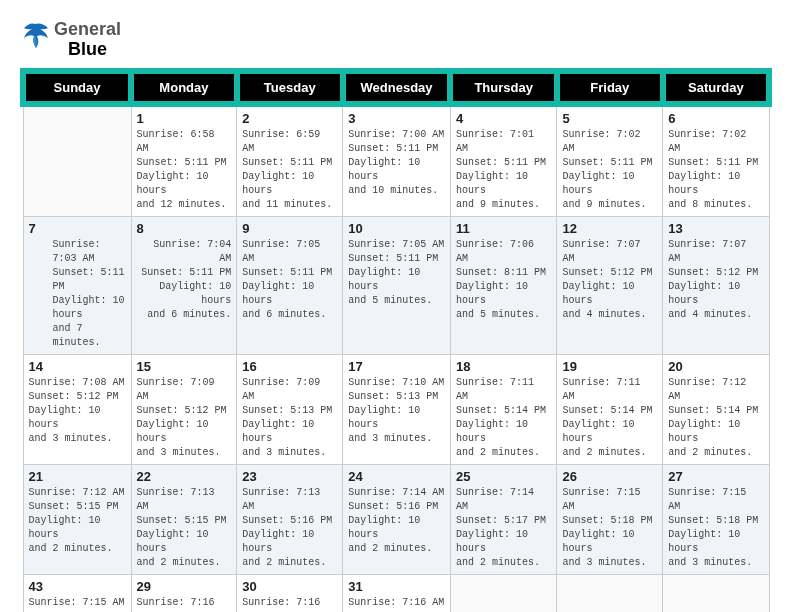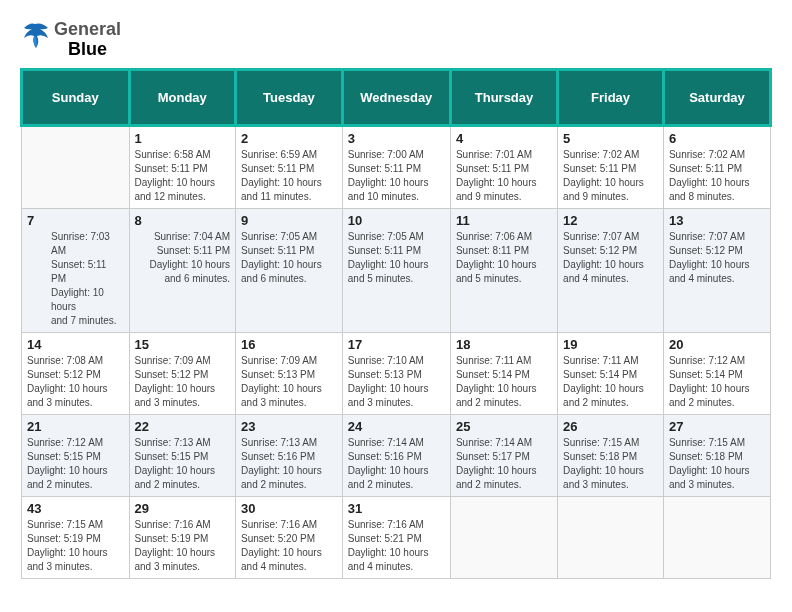--- a/index.html
+++ b/index.html
@@ -46,26 +46,26 @@
     .location {
       font-size: 16px;
       color: #444;
     }
     .calendar {
       width: 100%;
       border-collapse: collapse;
       margin-top: 8px;
     }
     .calendar th {
-      background: #0f766e;
+      background: #000000;
       color: #fff;
       text-align: center;
-      padding: 19px 4px;
+      padding: 6px 4px;
       font-size: 13px;
-      border: 3px solid #14b8a6;
+      border: 6px solid #14b8a6;
     }
     .calendar td {
       vertical-align: top;
       border: 1px solid #ccc;
       padding: 4px 5px;
       width: 110px;
       min-height: 80px;
       font-size: 10.5px;
       color: #333;
     }
@@ -73,20 +73,21 @@
       font-size: 13px;
       font-weight: bold;
       color: #222;
       display: block;
       margin-bottom: 2px;
     }
     .day-info {
       font-size: 10px;
       color: #444;
       line-height: 1.4;
+      font-family: Liberation Mono, monospace;
     }
     .empty-cell {
       background: #f9f9f9;
     }
     .shaded-row td {
       background: #f0f4f9;
     }
   </style>
 </head>
 <body>

